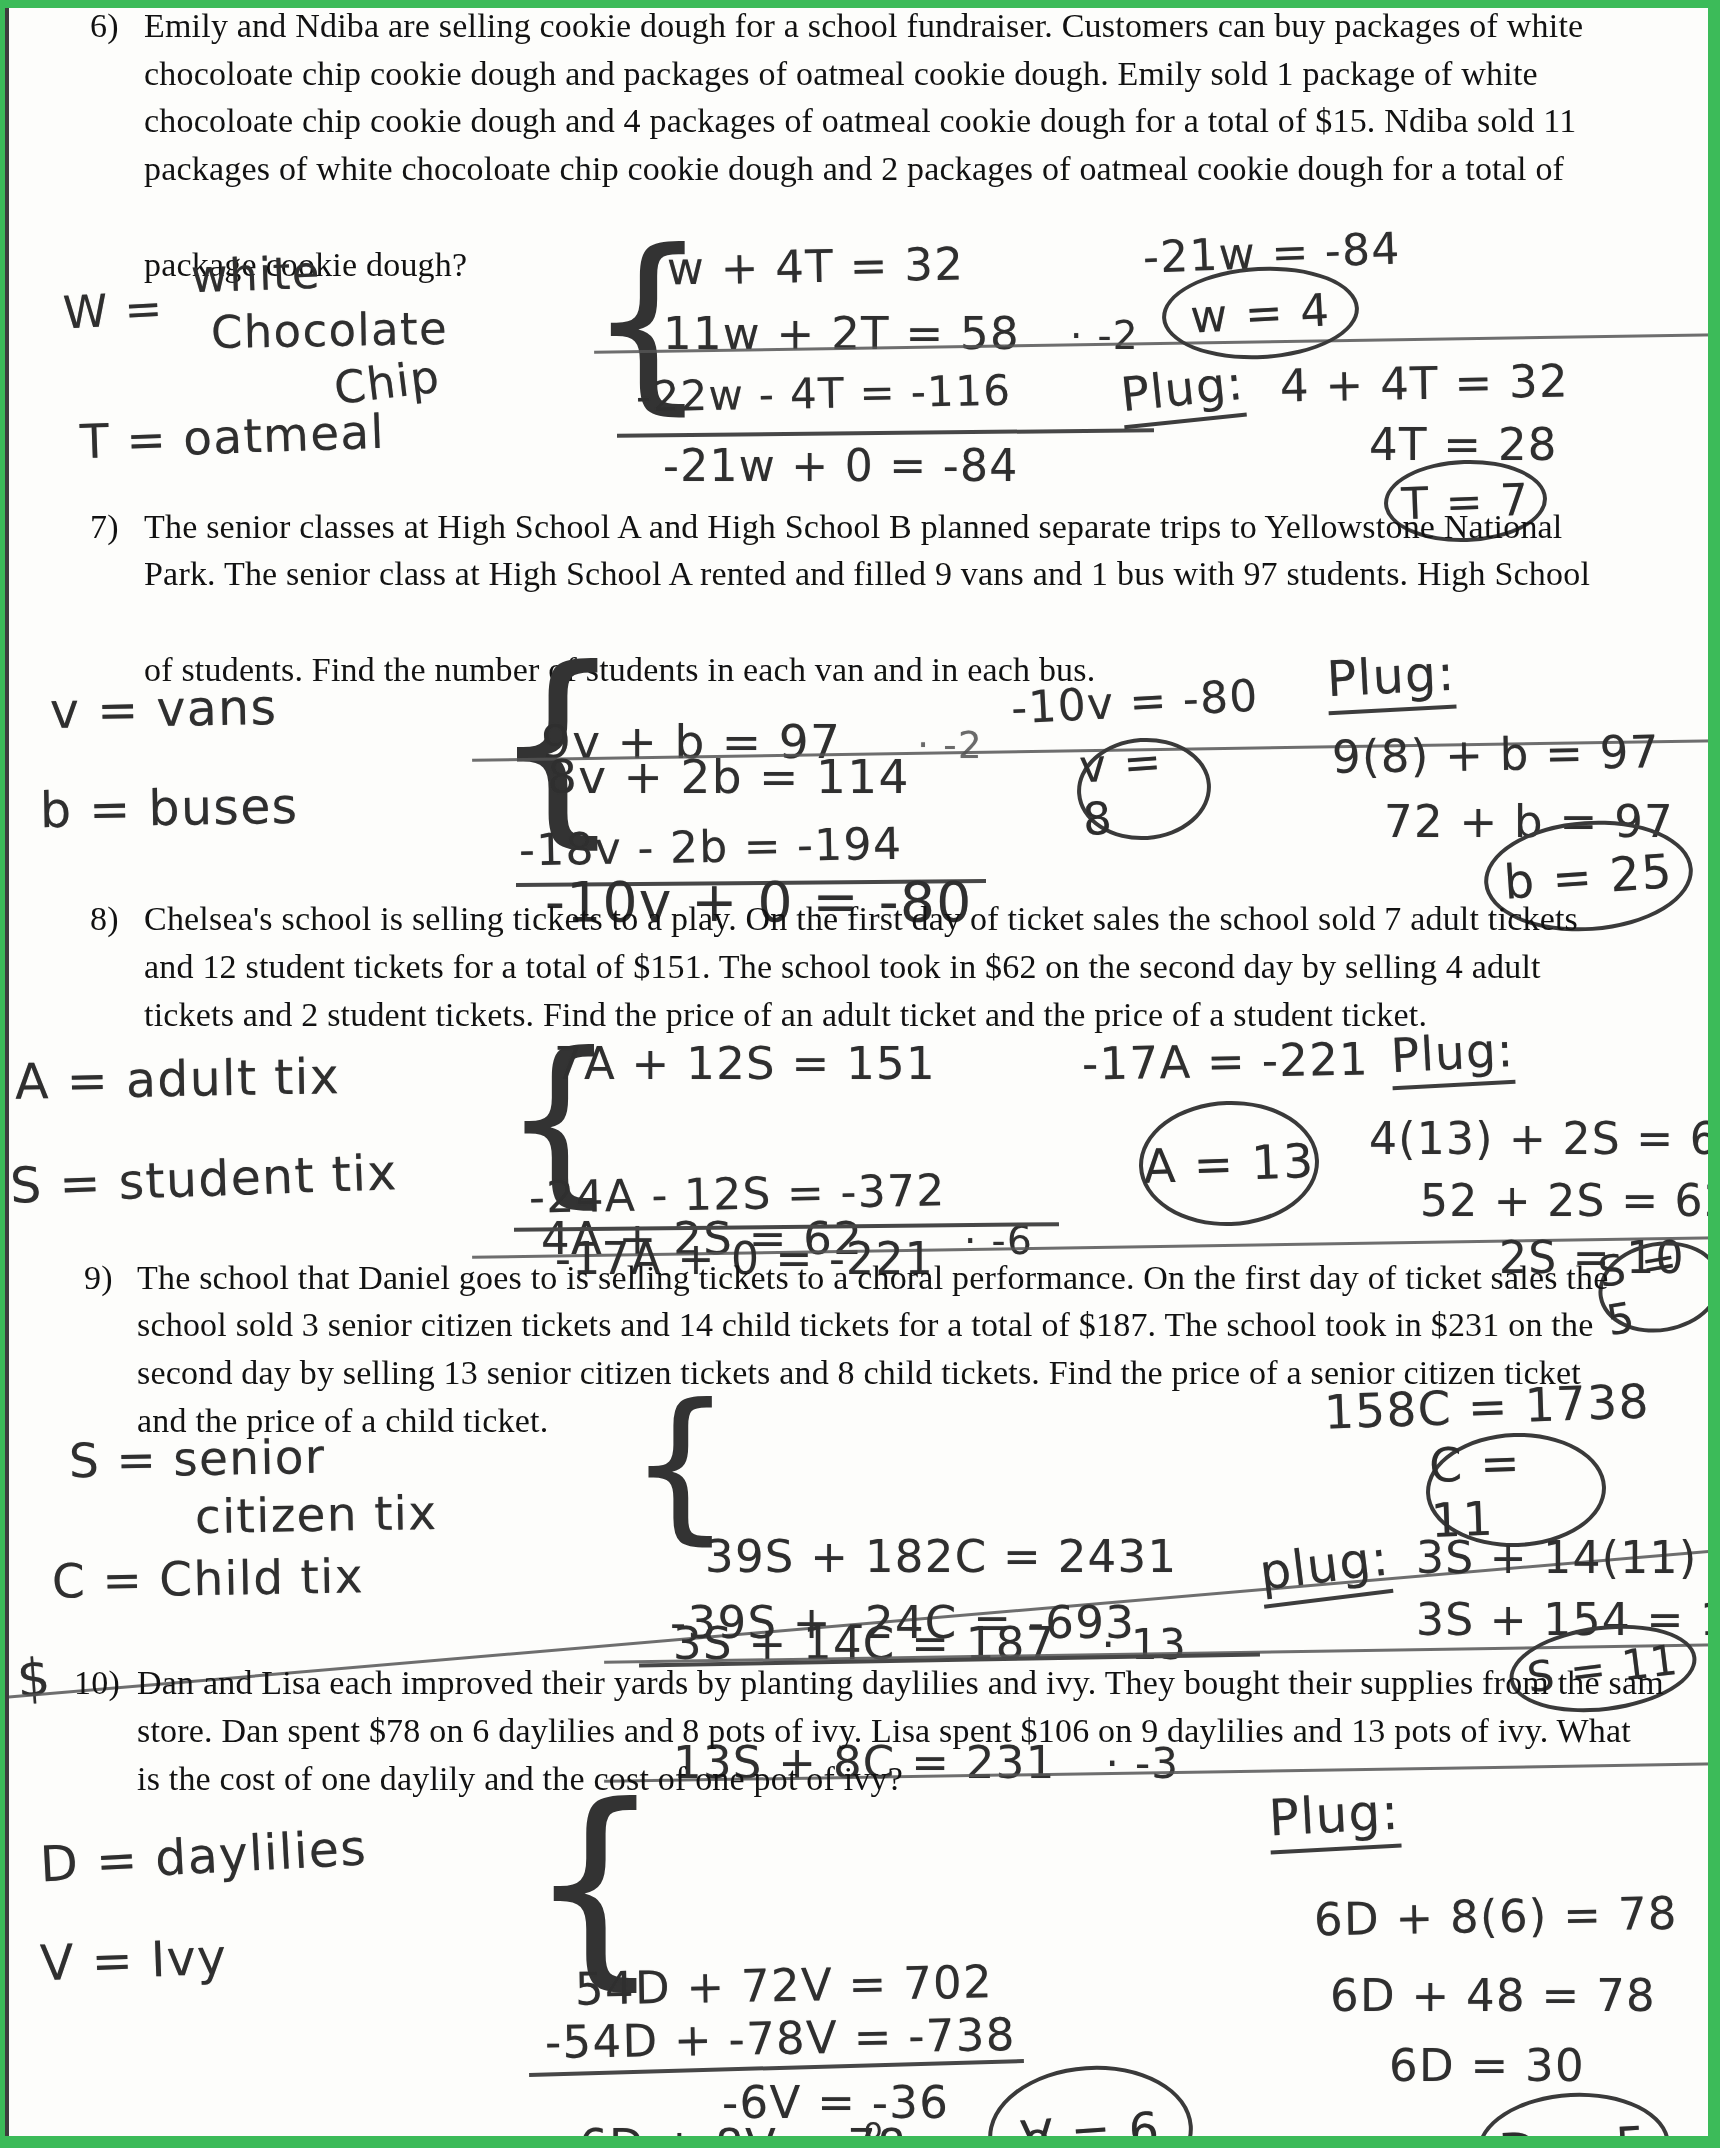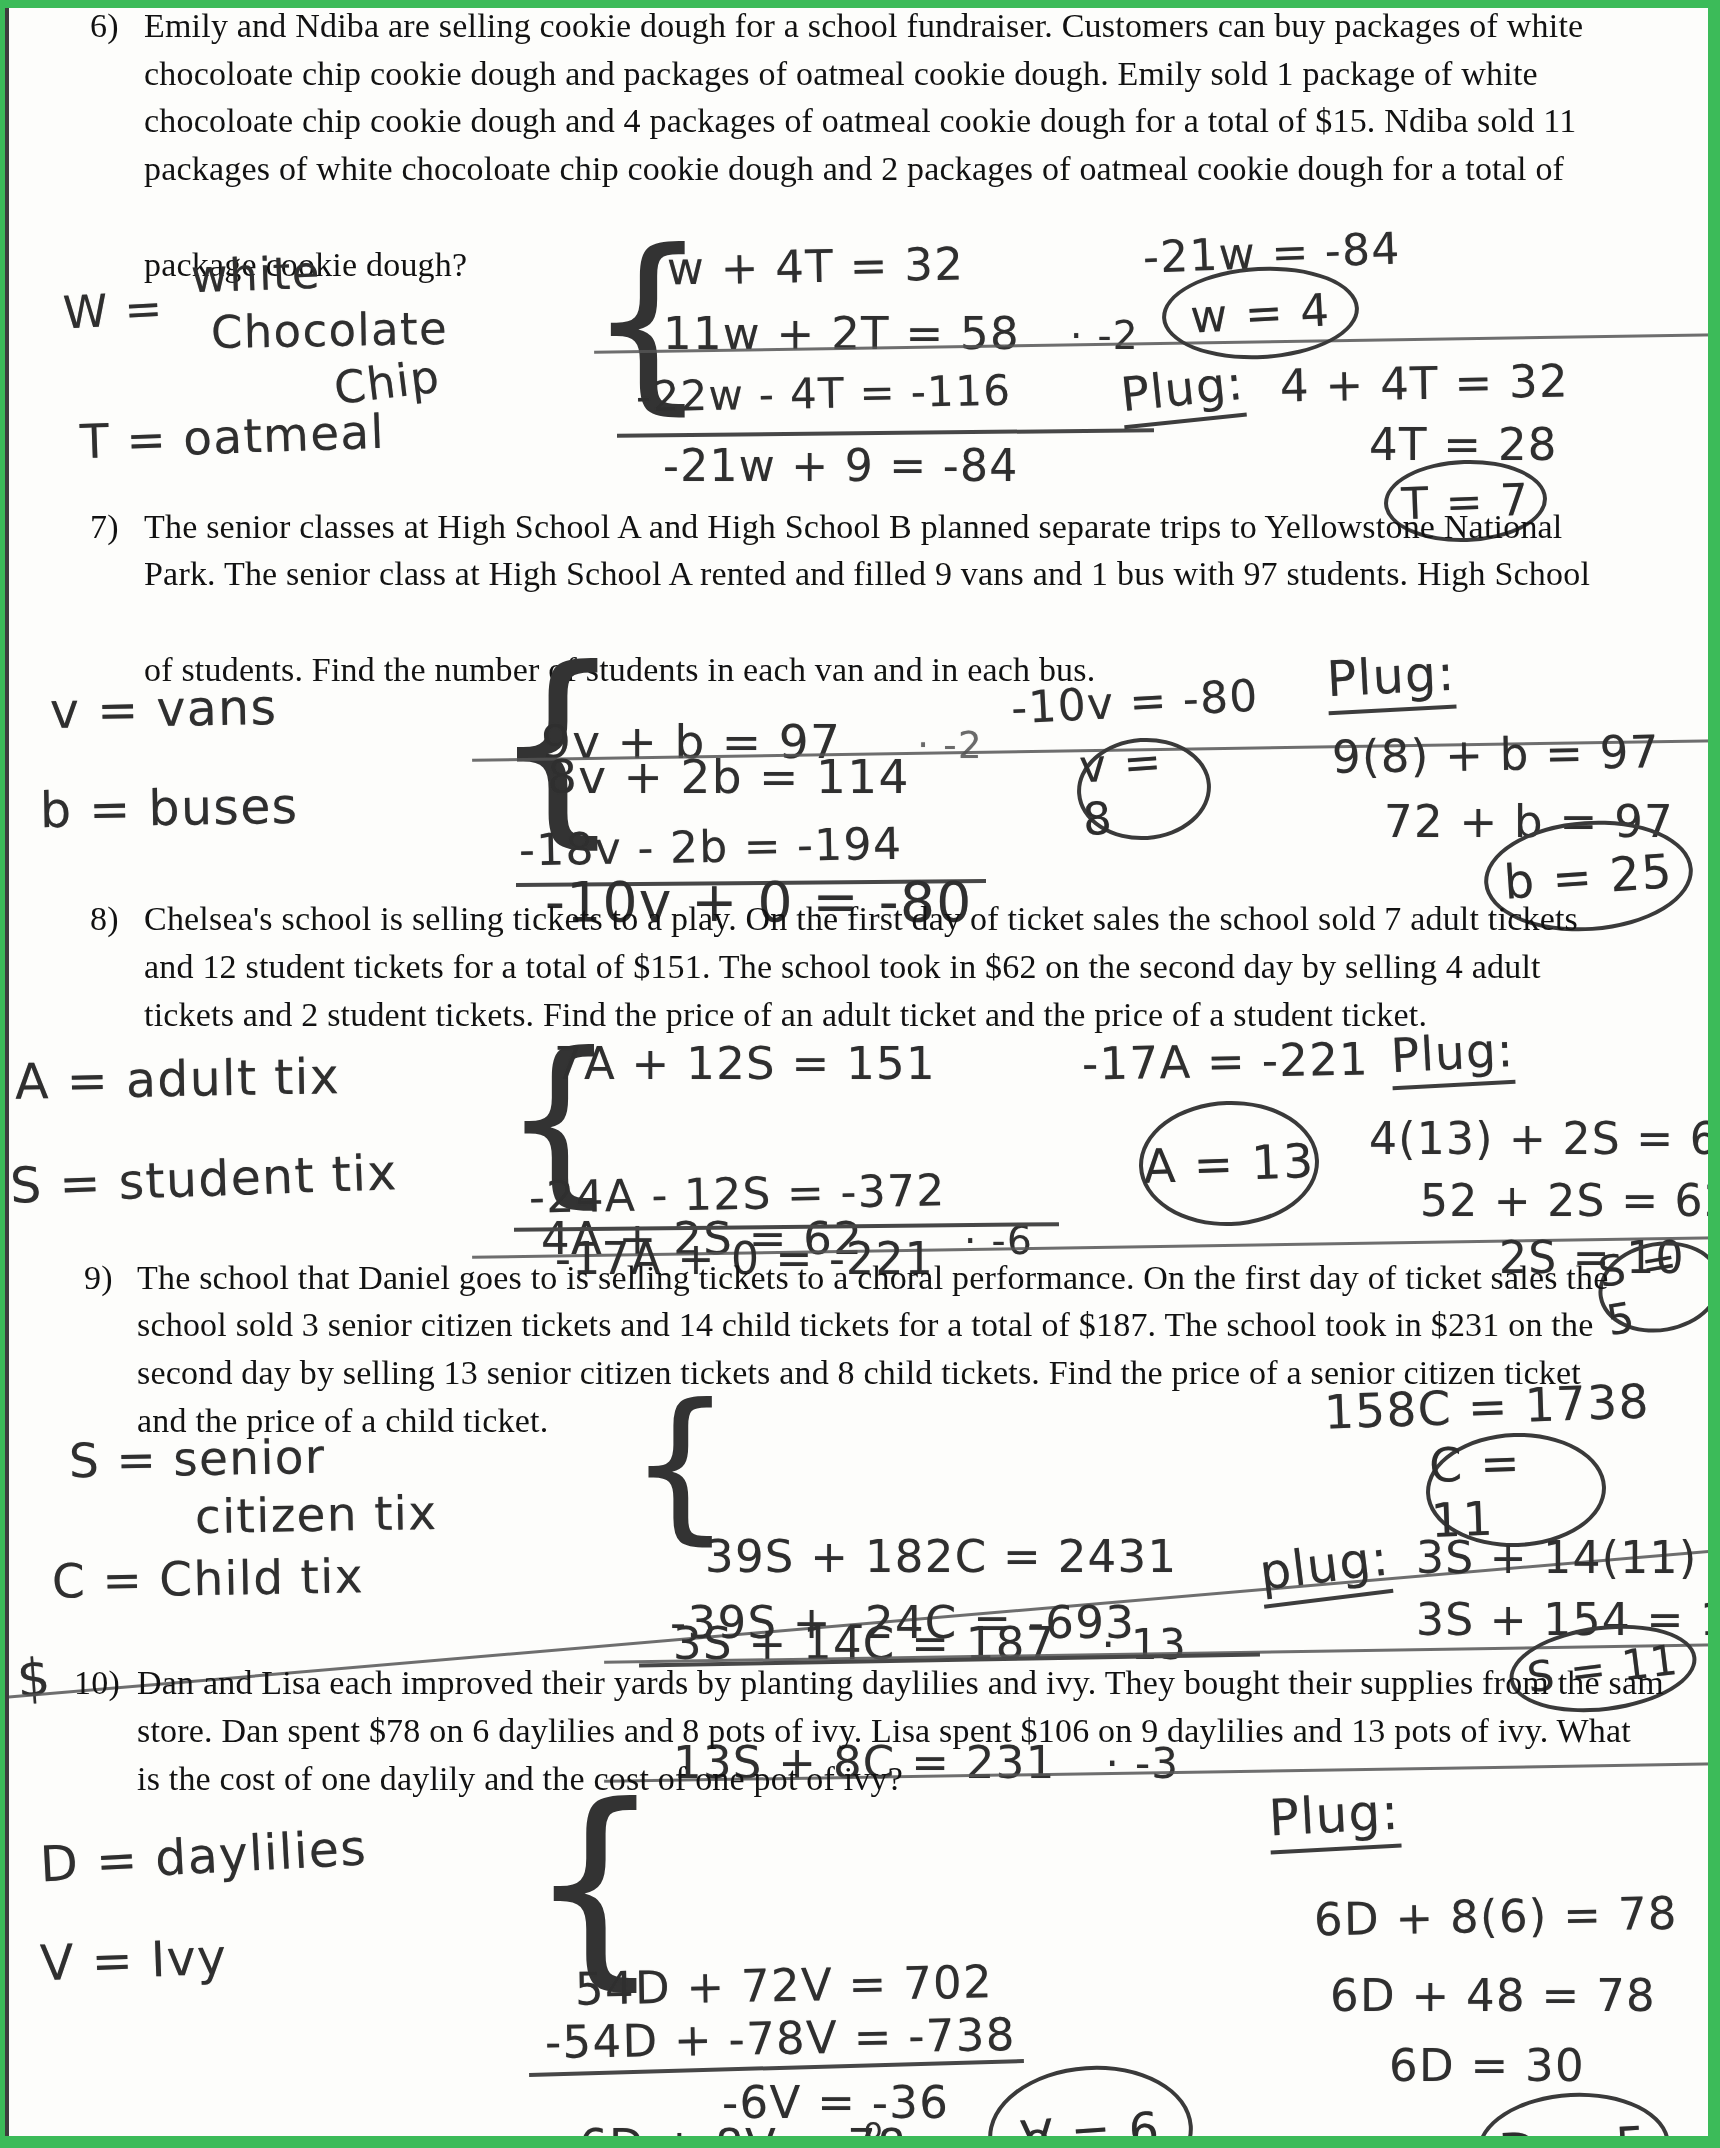--- a/index.html
+++ b/index.html
@@ -63,21 +63,21 @@
     <div class="hw" style="left:334px;top:356px;font-size:45px;transform:rotate(-7deg)">Chip</div>
     <div class="hw" style="left:80px;top:409px;font-size:47px;transform:rotate(-2deg)">T = oatmeal</div>
 
     <div class="brace" style="left:587px;top:220px;font-size:191px">{</div>
     <div class="hw" style="left:667px;top:240px;font-size:45px;transform:rotate(-1deg)">w + 4T = 32</div>
     <div class="row strike" style="left:663px;top:307px;font-size:45px">
       <span>11w + 2T = 58</span><span class="mult" style="font-size:39px;margin-left:50px">· -2</span>
     </div>
     <div class="hw" style="left:636px;top:369px;font-size:42px;transform:rotate(-1deg)">-22w - 4T = -116</div>
     <div class="sumline" style="left:617px;top:431px;width:537px;transform:rotate(-0.6deg)"></div>
-    <div class="hw" style="left:663px;top:440px;font-size:44px">-21w + 9 = -84</div>
+    <div class="hw" style="left:663px;top:440px;font-size:44px">-21w + 0 = -84</div>
 
     <div class="hw" style="left:1143px;top:227px;font-size:44px;transform:rotate(-2deg)">-21w = -84</div>
     <div class="circ" style="left:1162px;top:267px;width:189px;height:84px;font-size:45px;transform:rotate(-3deg)">w = 4</div>
     <div class="hw uline" style="left:1121px;top:361px;font-size:47px;transform:rotate(-6deg)">Plug:</div>
     <div class="hw" style="left:1280px;top:357px;font-size:45px;transform:rotate(-1deg)">4 + 4T = 32</div>
     <div class="hw" style="left:1369px;top:418px;font-size:45px">4T = 28</div>
     <div class="circ" style="left:1384px;top:460px;width:155px;height:74px;font-size:44px;transform:rotate(-2deg)">T = 7</div>
   </section>
 
   <section>

